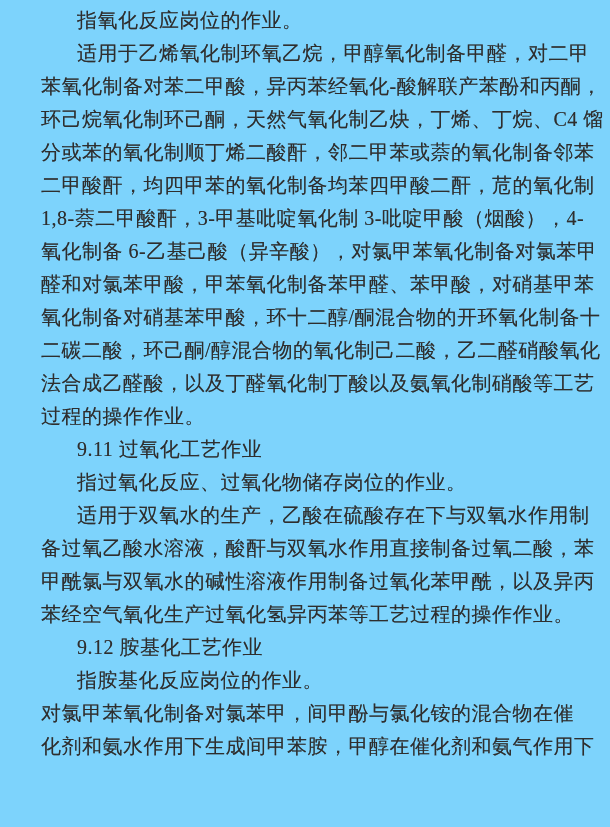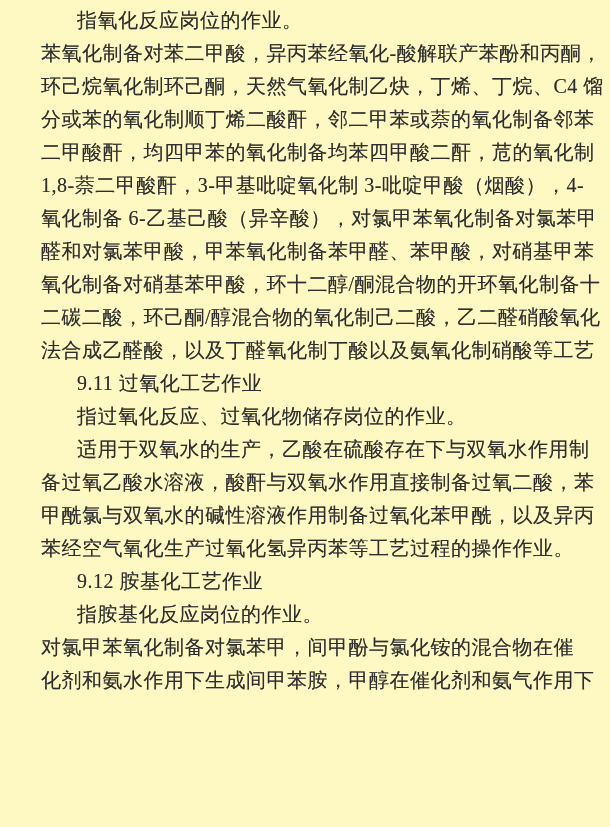--- a/index.html
+++ b/index.html
@@ -30,33 +30,35 @@
     white-space: nowrap;
     height: 33px;
   }
   .line.indent {
     padding-left: 36px; 
   }
 </style>
 </head>
 <body>
 
-<div class="page" style="background: #fef9c3;">
+<div class="page" style="background: #7dd3fc;">
   <div class="doc-text" style="color: rgb(46, 46, 46);">
       <div class="line indent">指氧化反应岗位的作业。</div>
+      <div class="line indent">适用于乙烯氧化制环氧乙烷，甲醇氧化制备甲醛，对二甲</div>
       <div class="line">苯氧化制备对苯二甲酸，异丙苯经氧化-酸解联产苯酚和丙酮，</div>
       <div class="line">环己烷氧化制环己酮，天然气氧化制乙炔，丁烯、丁烷、C4 馏</div>
       <div class="line">分或苯的氧化制顺丁烯二酸酐，邻二甲苯或萘的氧化制备邻苯</div>
       <div class="line">二甲酸酐，均四甲苯的氧化制备均苯四甲酸二酐，苊的氧化制</div>
       <div class="line">1,8-萘二甲酸酐，3-甲基吡啶氧化制 3-吡啶甲酸（烟酸），4-</div>
       <div class="line">氧化制备 6-乙基己酸（异辛酸），对氯甲苯氧化制备对氯苯甲</div>
       <div class="line">醛和对氯苯甲酸，甲苯氧化制备苯甲醛、苯甲酸，对硝基甲苯</div>
       <div class="line">氧化制备对硝基苯甲酸，环十二醇/酮混合物的开环氧化制备十</div>
       <div class="line">二碳二酸，环己酮/醇混合物的氧化制己二酸，乙二醛硝酸氧化</div>
       <div class="line">法合成乙醛酸，以及丁醛氧化制丁酸以及氨氧化制硝酸等工艺</div>
+      <div class="line">过程的操作作业。</div>
       <div class="line indent">9.11 过氧化工艺作业</div>
       <div class="line indent">指过氧化反应、过氧化物储存岗位的作业。</div>
       <div class="line indent">适用于双氧水的生产，乙酸在硫酸存在下与双氧水作用制</div>
       <div class="line">备过氧乙酸水溶液，酸酐与双氧水作用直接制备过氧二酸，苯</div>
       <div class="line">甲酰氯与双氧水的碱性溶液作用制备过氧化苯甲酰，以及异丙</div>
       <div class="line">苯经空气氧化生产过氧化氢异丙苯等工艺过程的操作作业。</div>
       <div class="line indent">9.12 胺基化工艺作业</div>
       <div class="line indent">指胺基化反应岗位的作业。</div>
       <div class="line">对氯甲苯氧化制备对氯苯甲，间甲酚与氯化铵的混合物在催</div>
       <div class="line">化剂和氨水作用下生成间甲苯胺，甲醇在催化剂和氨气作用下</div>

